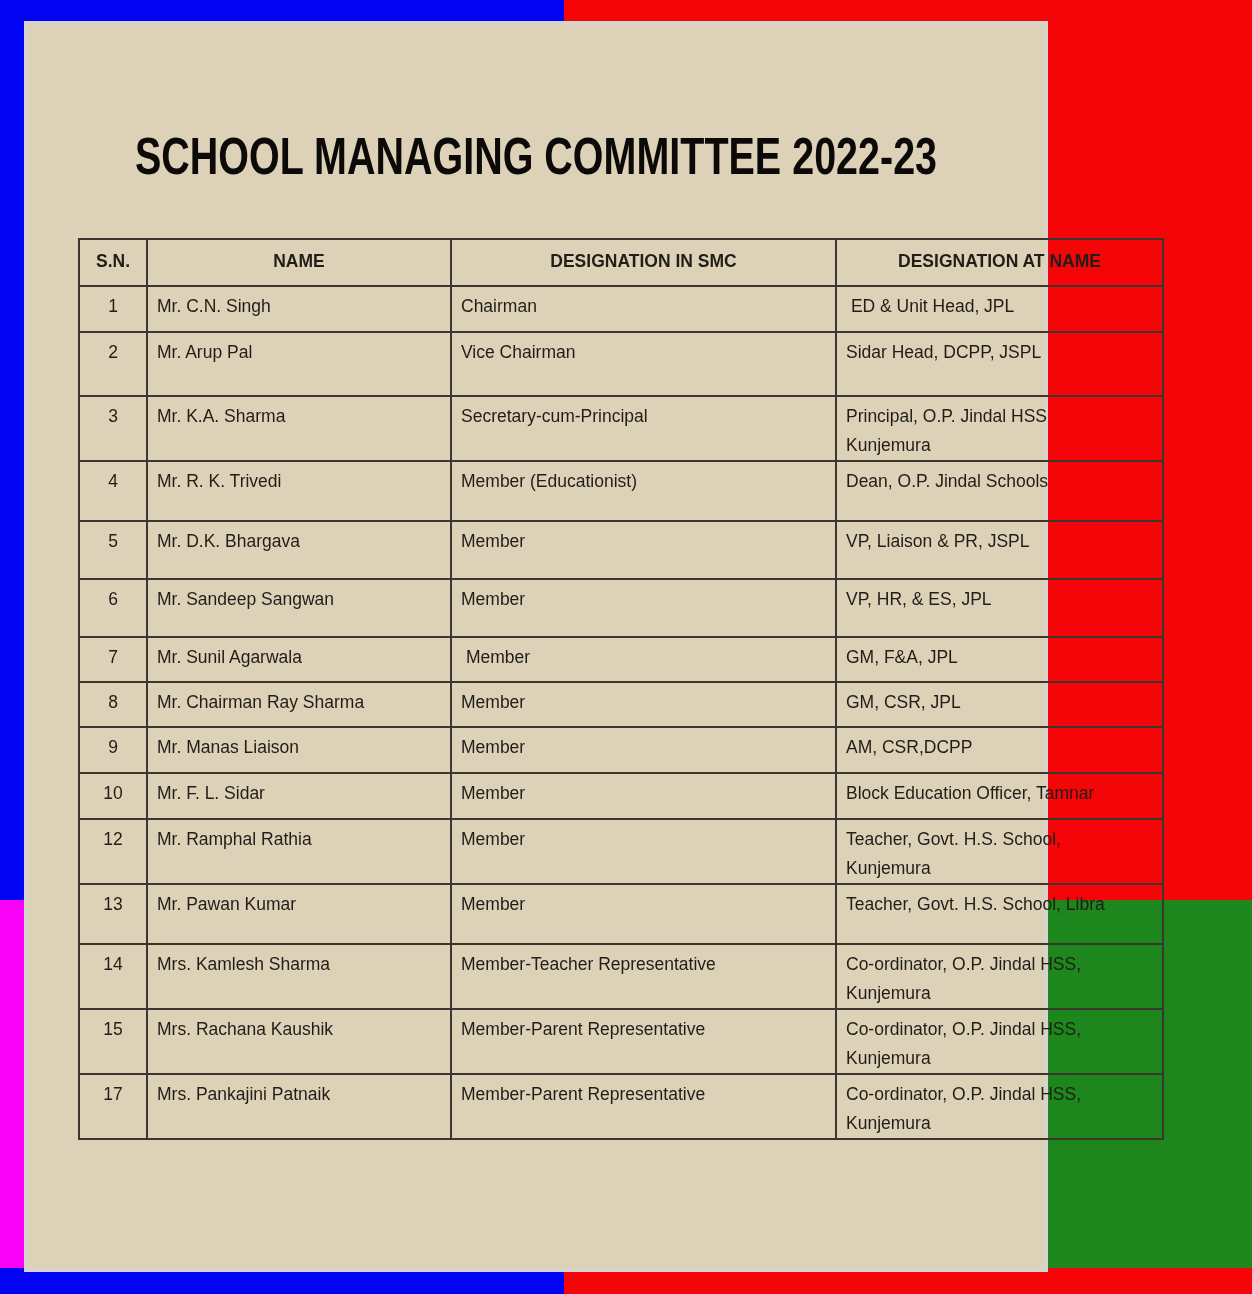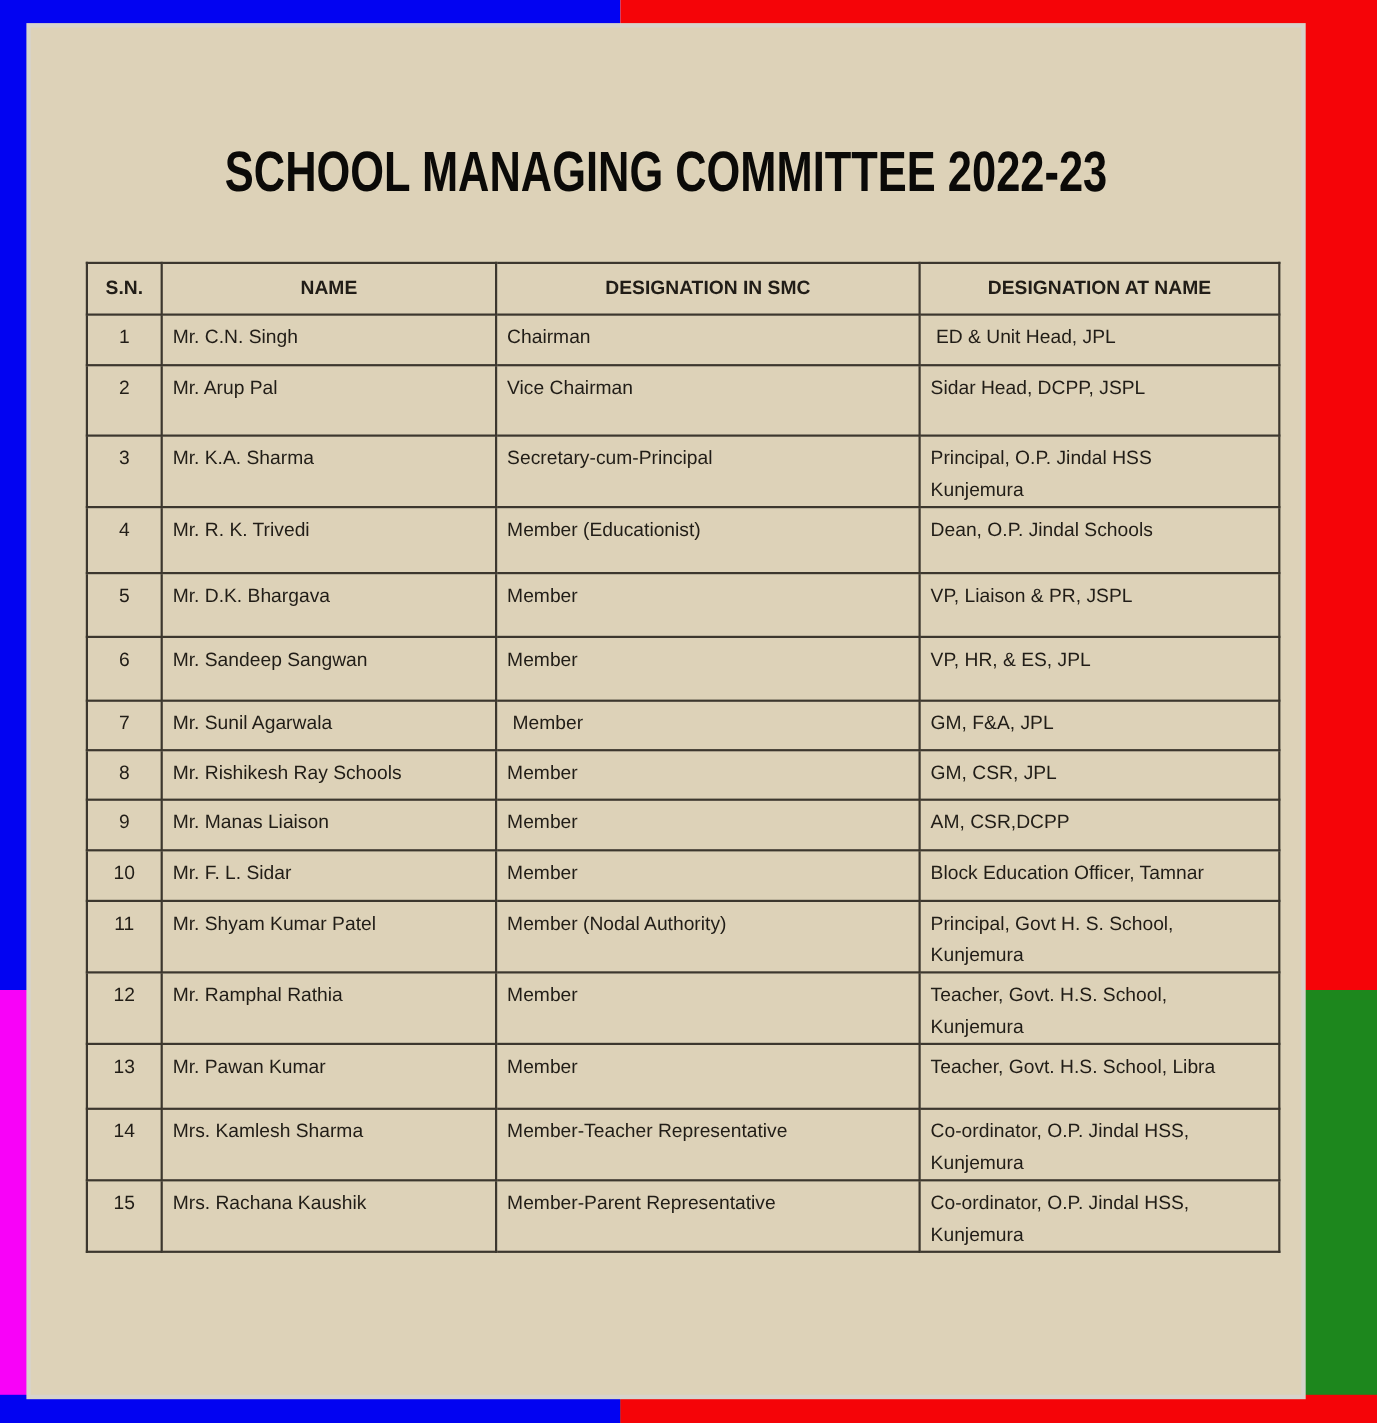--- a/index.html
+++ b/index.html
@@ -20,21 +20,21 @@
   .q-tl{left:0;top:0;width:564px;height:900px;background:var(--frame-blue);}
   .q-tr{left:564px;top:0;width:688px;height:900px;background:var(--frame-red);}
   .q-bl{left:0;top:900px;width:564px;height:394px;background:var(--frame-magenta);}
   .q-br{left:564px;top:900px;width:688px;height:394px;background:var(--frame-green);}
   .strip{position:absolute;top:1268px;height:26px;}
   .strip-left{left:0;width:564px;background:var(--frame-blue);}
   .strip-right{left:564px;width:688px;background:var(--frame-red);}
 
   
   .page{
-    position:absolute;left:28px;top:25px;width:1155px;height:1243px;
+    position:absolute;left:28px;top:25px;width:1016px;height:1243px;
     background:var(--page-bg);
     box-shadow:0 0 0 4px #d7d4cc;
     padding-top:103px;
   }
 
   .doc-title{
     text-align:center;
     font-size:47px;
     font-weight:800;
     letter-spacing:0px;
@@ -166,46 +166,39 @@
 
   <tr>
     <td class="c-sn">7</td>
     <td class="c-name">Mr. Sunil Agarwala</td>
     <td class="c-smc"> Member</td>
     <td class="c-work">GM, F&amp;A, JPL</td>
   </tr>
 
   <tr>
     <td class="c-sn">8</td>
-    <td class="c-name">Mr. Rishikesh Ray Schools</td>
+    <td class="c-name">Mr. Chairman Ray Sharma</td>
     <td class="c-smc">Member</td>
     <td class="c-work">GM, CSR, JPL</td>
   </tr>
 
   <tr>
     <td class="c-sn">9</td>
     <td class="c-name">Mr. Manas Liaison</td>
     <td class="c-smc">Member</td>
     <td class="c-work">AM, CSR,DCPP</td>
   </tr>
 
   <tr>
     <td class="c-sn">10</td>
     <td class="c-name">Mr. F. L. Sidar</td>
     <td class="c-smc">Member</td>
     <td class="c-work">Block Education Officer, Tamnar</td>
   </tr>
 
-  <tr>
-    <td class="c-sn">11</td>
-    <td class="c-name">Mr. Shyam Kumar Patel</td>
-    <td class="c-smc">Member (Nodal Authority)</td>
-    <td class="c-work">Principal, Govt H. S. School,
-Kunjemura</td>
-  </tr>
 
   <tr>
     <td class="c-sn">12</td>
     <td class="c-name">Mr. Ramphal Rathia</td>
     <td class="c-smc">Member</td>
     <td class="c-work">Teacher, Govt. H.S. School,
 Kunjemura</td>
   </tr>
 
   <tr>
@@ -225,15 +218,22 @@
 
   <tr>
     <td class="c-sn">15</td>
     <td class="c-name">Mrs. Rachana Kaushik</td>
     <td class="c-smc">Member-Parent Representative</td>
     <td class="c-work">Co-ordinator, O.P. Jindal HSS,
 Kunjemura</td>
   </tr>
 
 
+  <tr>
+    <td class="c-sn">17</td>
+    <td class="c-name">Mrs. Pankajini Patnaik</td>
+    <td class="c-smc">Member-Parent Representative</td>
+    <td class="c-work">Co-ordinator, O.P. Jindal HSS,
+Kunjemura</td>
+  </tr>
 </tbody>
   </table>
 </div>
 
 </body></html>

